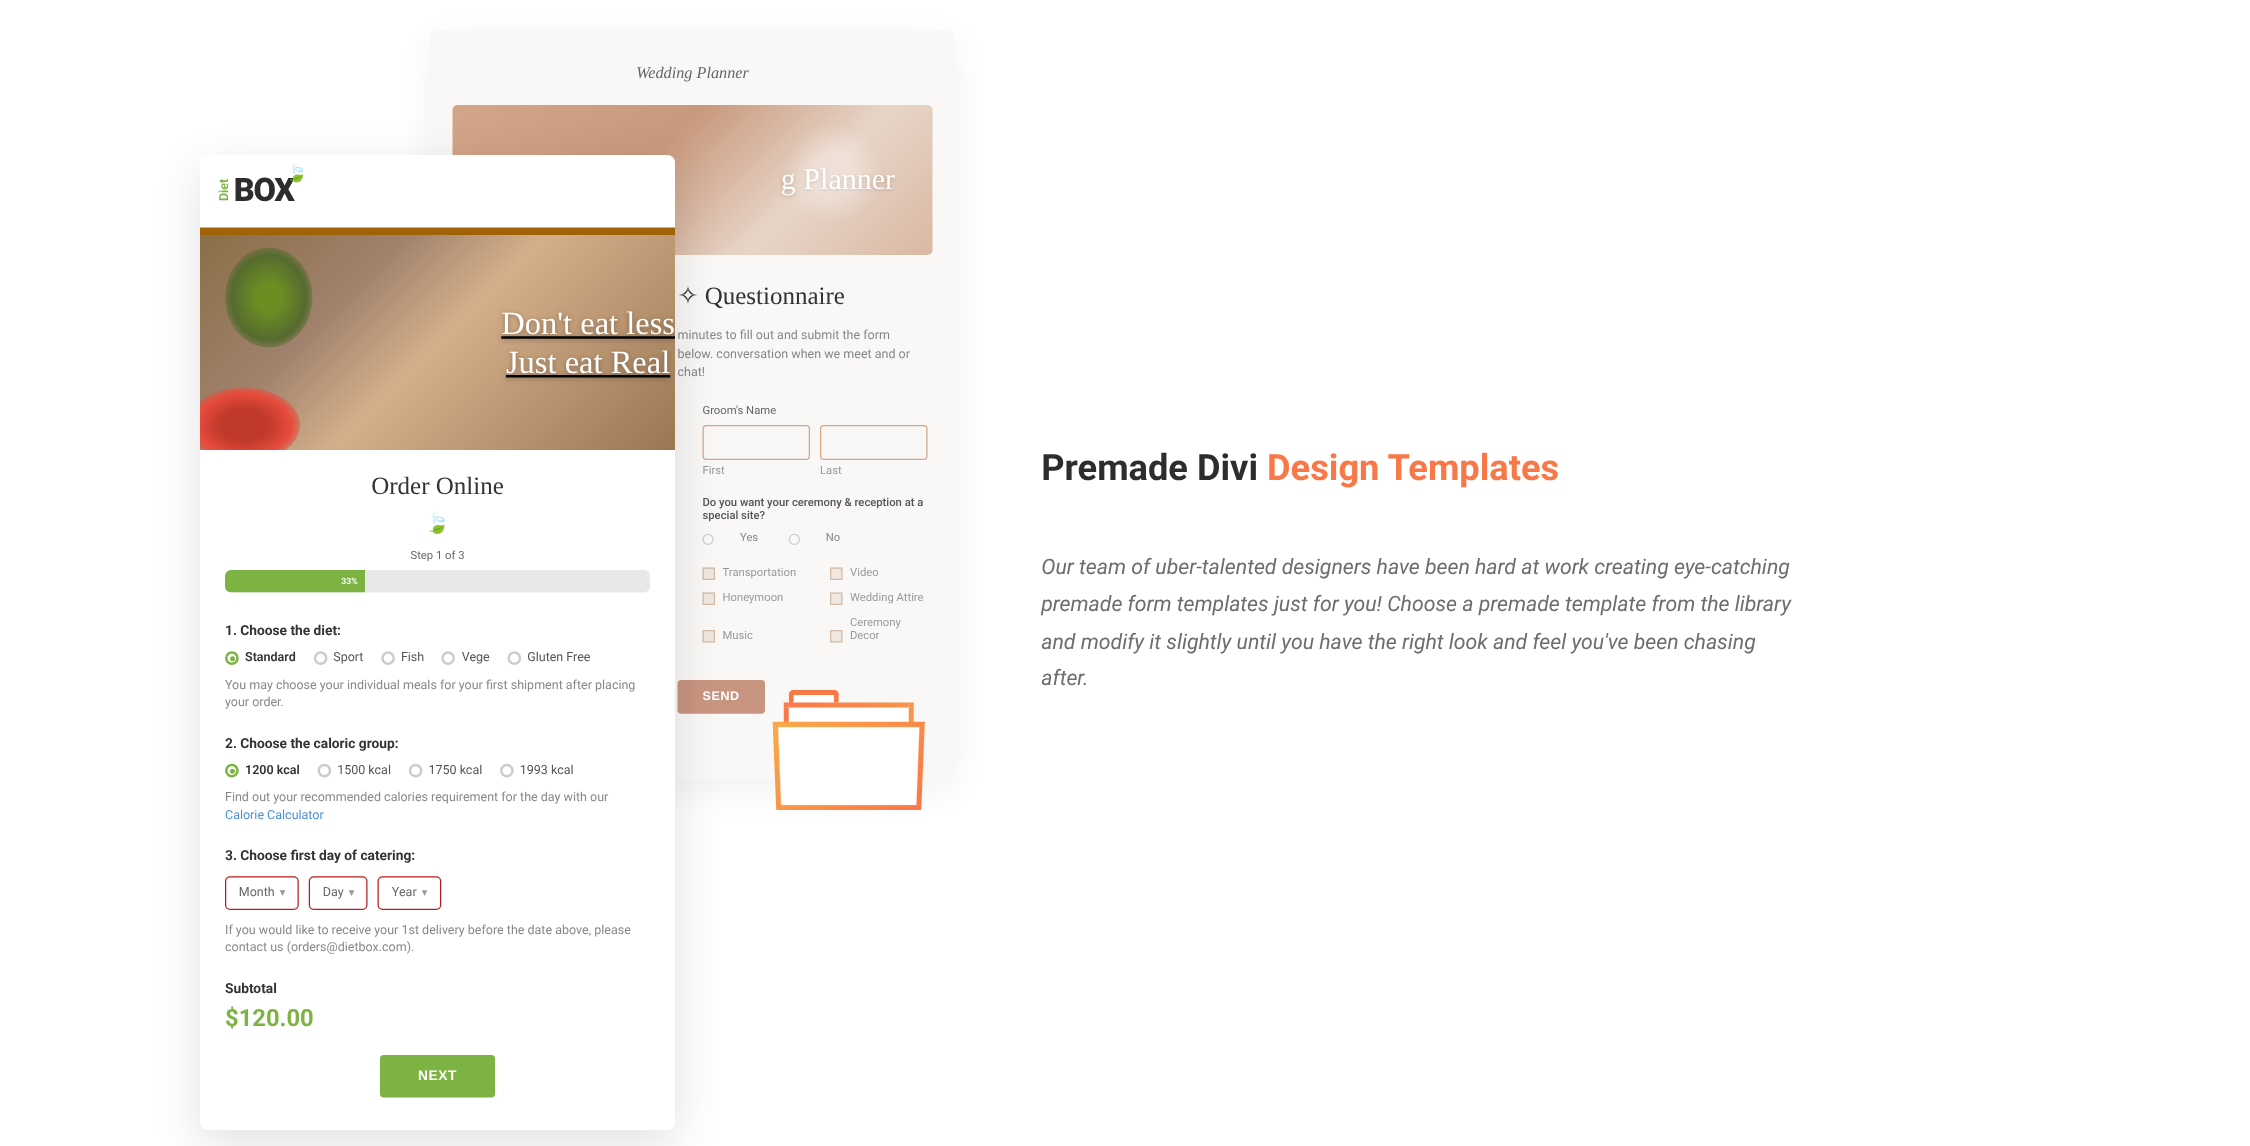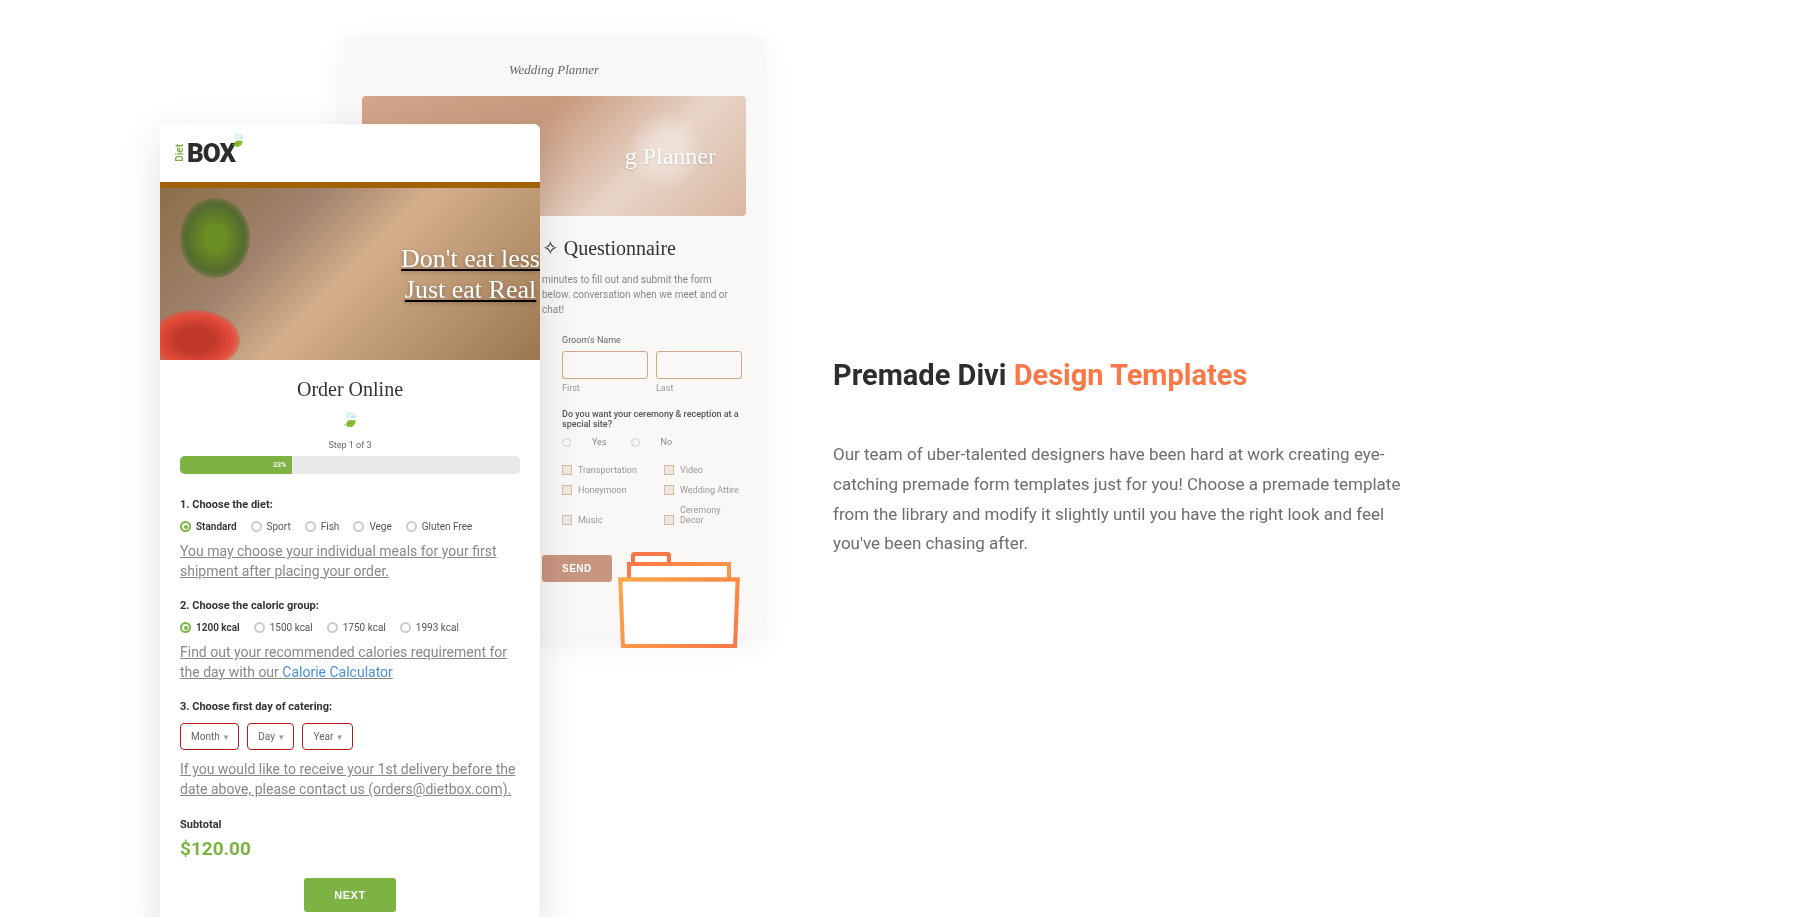--- a/index.html
+++ b/index.html
@@ -5,24 +5,24 @@
 * { margin: 0; padding: 0; box-sizing: border-box; }
 body { font-family: -apple-system, BlinkMacSystemFont, 'Segoe UI', Roboto, sans-serif; background: #fff; width: 1800px; height: 917px; position: relative; overflow: hidden; }
 
 .container { display: flex; width: 100%; height: 100%; align-items: center; }
 .left-section { width: 833px; height: 100%; position: relative; }
 .right-section { flex: 1; padding: 0 80px 0 0; }
 
 
 .heading { font-size: 29px; font-weight: 700; color: #2d2d2d; margin-bottom: 48px; }
 .heading .accent { color: #f97848; }
-.description { font-size: 17px; line-height: 1.75; color: #6d6d6d; max-width: 600px; }
-
-
-.wedding-card { position: absolute; top: 36px; left: 344px; width: 420px; height: 600px; background: #faf8f6; border-radius: 6px; box-shadow: 0 8px 30px rgba(0,0,0,0.06); padding: 18px; }
+.description { font-size: 17px; line-height: 1.75; color: #6d6d6d; max-width: 600px; font-style: italic; }
+
+
+.wedding-card { position: absolute; top: 24px; left: 344px; width: 420px; height: 600px; background: #faf8f6; border-radius: 6px; box-shadow: 0 8px 30px rgba(0,0,0,0.06); padding: 18px; }
 .wedding-logo { text-align: center; font-family: cursive; font-style: italic; font-size: 13px; color: #666; margin: 8px 0 18px; }
 .wedding-hero { height: 120px; border-radius: 4px; background: linear-gradient(135deg, #d4a58a 0%, #c8997d 40%, #e8d5c8 70%, #d9b8a2 100%); display: flex; align-items: center; justify-content: flex-end; padding-right: 30px; position: relative; overflow: hidden; }
 .wedding-hero::before { content: ''; position: absolute; top: 15px; right: 40px; width: 80px; height: 80px; border-radius: 50%; background: radial-gradient(circle, rgba(255,255,255,0.3) 30%, transparent 70%); }
 .wedding-hero-text { color: #fff; font-family: Georgia, serif; font-size: 24px; text-shadow: 0 1px 3px rgba(0,0,0,0.2); }
 .wedding-q-title { font-family: cursive; font-size: 20px; color: #333; margin: 20px 0 12px 180px; }
 .wedding-q-sub { font-size: 10px; color: #888; margin-left: 180px; line-height: 1.5; max-width: 200px; }
 .wedding-field-label { font-size: 9px; color: #666; margin: 18px 0 6px 200px; }
 .wedding-name-row { display: flex; gap: 8px; margin-left: 200px; }
 .wedding-input { border: 1px solid #d4a58a; border-radius: 3px; height: 28px; width: 86px; }
 .wedding-sublabel { font-size: 9px; color: #999; margin-top: 4px; }
@@ -52,21 +52,21 @@
 .diet-step-label { font-size: 9px; color: #666; text-align: center; margin-bottom: 6px; }
 .diet-progress { height: 18px; background: #e8e8e8; border-radius: 5px; overflow: hidden; margin-bottom: 24px; }
 .diet-progress-bar { width: 33%; height: 100%; background: #7cb342; display: flex; align-items: center; justify-content: flex-end; padding-right: 6px; color: #fff; font-size: 7px; font-weight: 600; }
 .diet-section-title { font-size: 11px; font-weight: 700; color: #333; margin-bottom: 10px; }
 .diet-radio-row { display: flex; gap: 14px; margin-bottom: 10px; flex-wrap: wrap; }
 .diet-radio { display: flex; align-items: center; gap: 5px; font-size: 10px; color: #555; }
 .diet-radio-dot { width: 11px; height: 11px; border: 2px solid #ccc; border-radius: 50%; position: relative; }
 .diet-radio-dot.active { border-color: #7cb342; }
 .diet-radio-dot.active::after { content: ''; position: absolute; inset: 1.5px; background: #7cb342; border-radius: 50%; }
 .diet-radio.active { font-weight: 600; color: #333; }
-.diet-hint { font-size: 14px; color: #888; margin-bottom: 18px; line-height: 1.4; text-decoration: underline; }
+.diet-hint { font-size: 10px; color: #888; margin-bottom: 18px; line-height: 1.4; }
 .diet-hint .link { color: #4a90d9; }
 .diet-select-row { display: flex; gap: 8px; margin-bottom: 10px; }
 .diet-select { border: 1px solid #b91c1c; border-radius: 4px; padding: 7px 10px; font-size: 10px; color: #666; display: flex; align-items: center; gap: 4px; }
 .diet-select::after { content: '▾'; font-size: 9px; color: #999; }
 .diet-subtotal-label { font-size: 11px; font-weight: 700; color: #333; margin: 14px 0 6px; }
 .diet-price { font-size: 19px; font-weight: 700; color: #7cb342; }
 .diet-next { display: block; margin: 18px auto 8px; background: #7cb342; color: #fff; border: none; padding: 11px 30px; font-size: 11px; font-weight: 700; letter-spacing: 0.5px; border-radius: 3px; }
 
 
 .folder-icon { position: absolute; top: 562px; left: 627px; width: 104px; height: 86px; }

